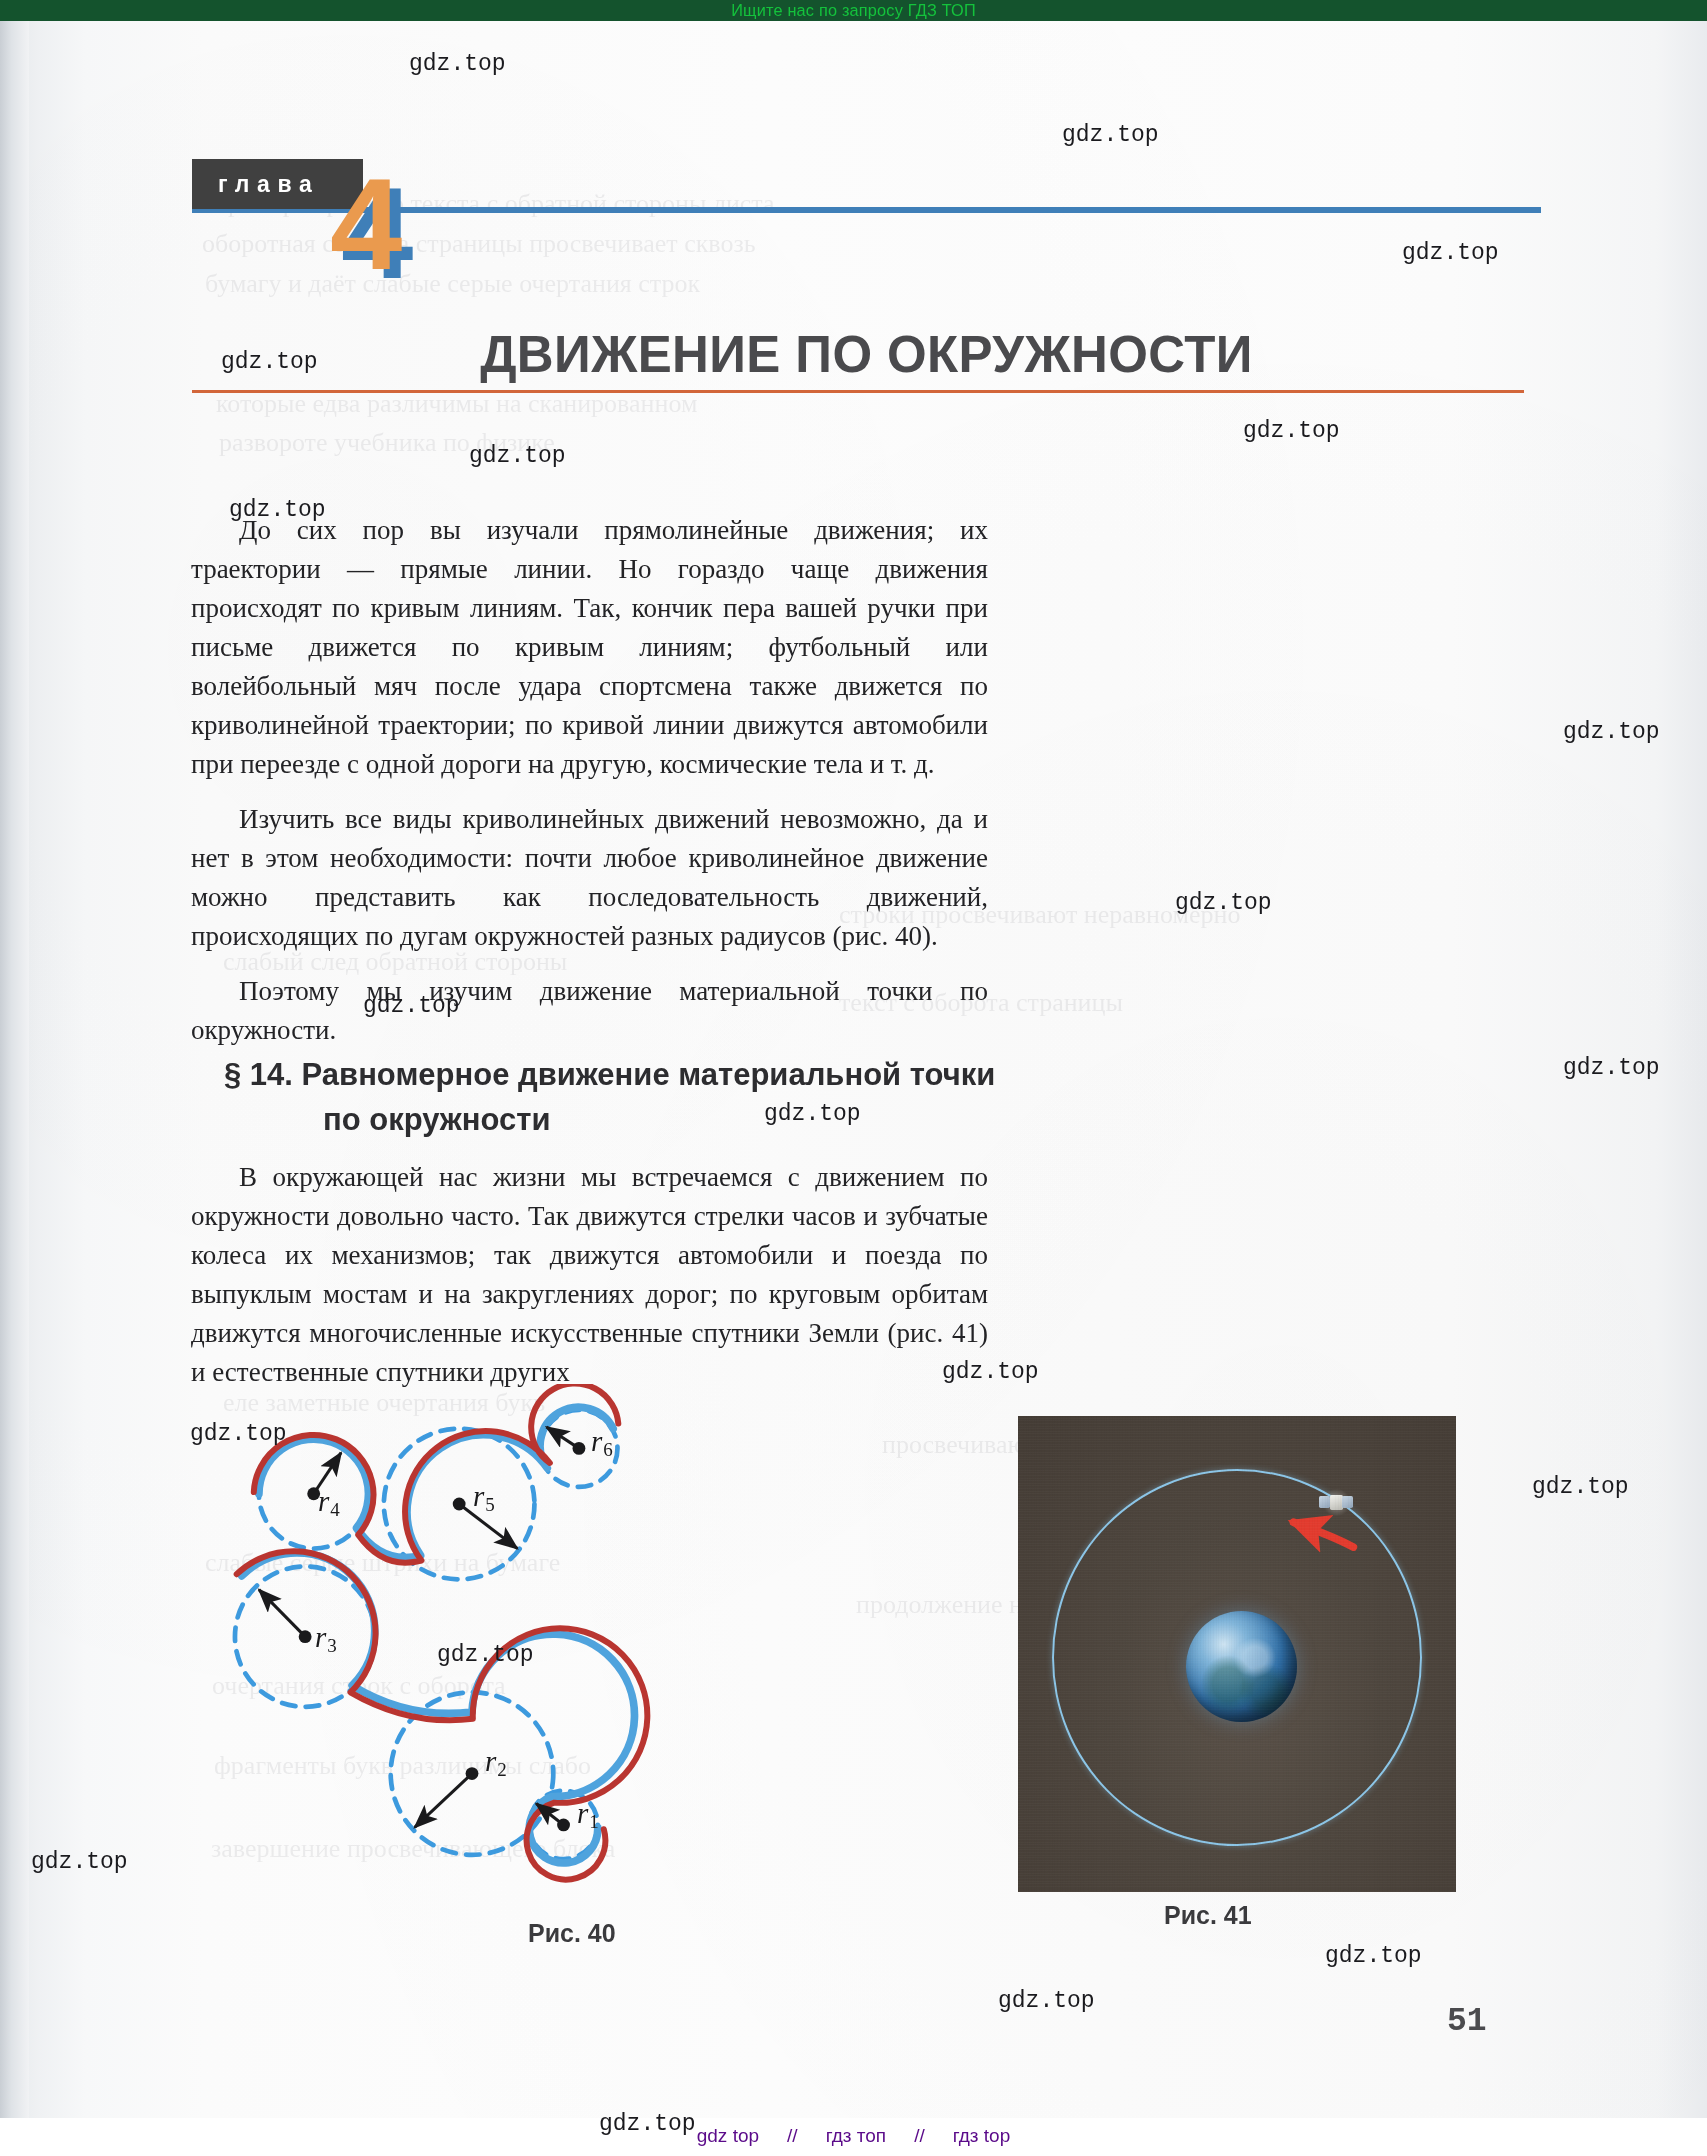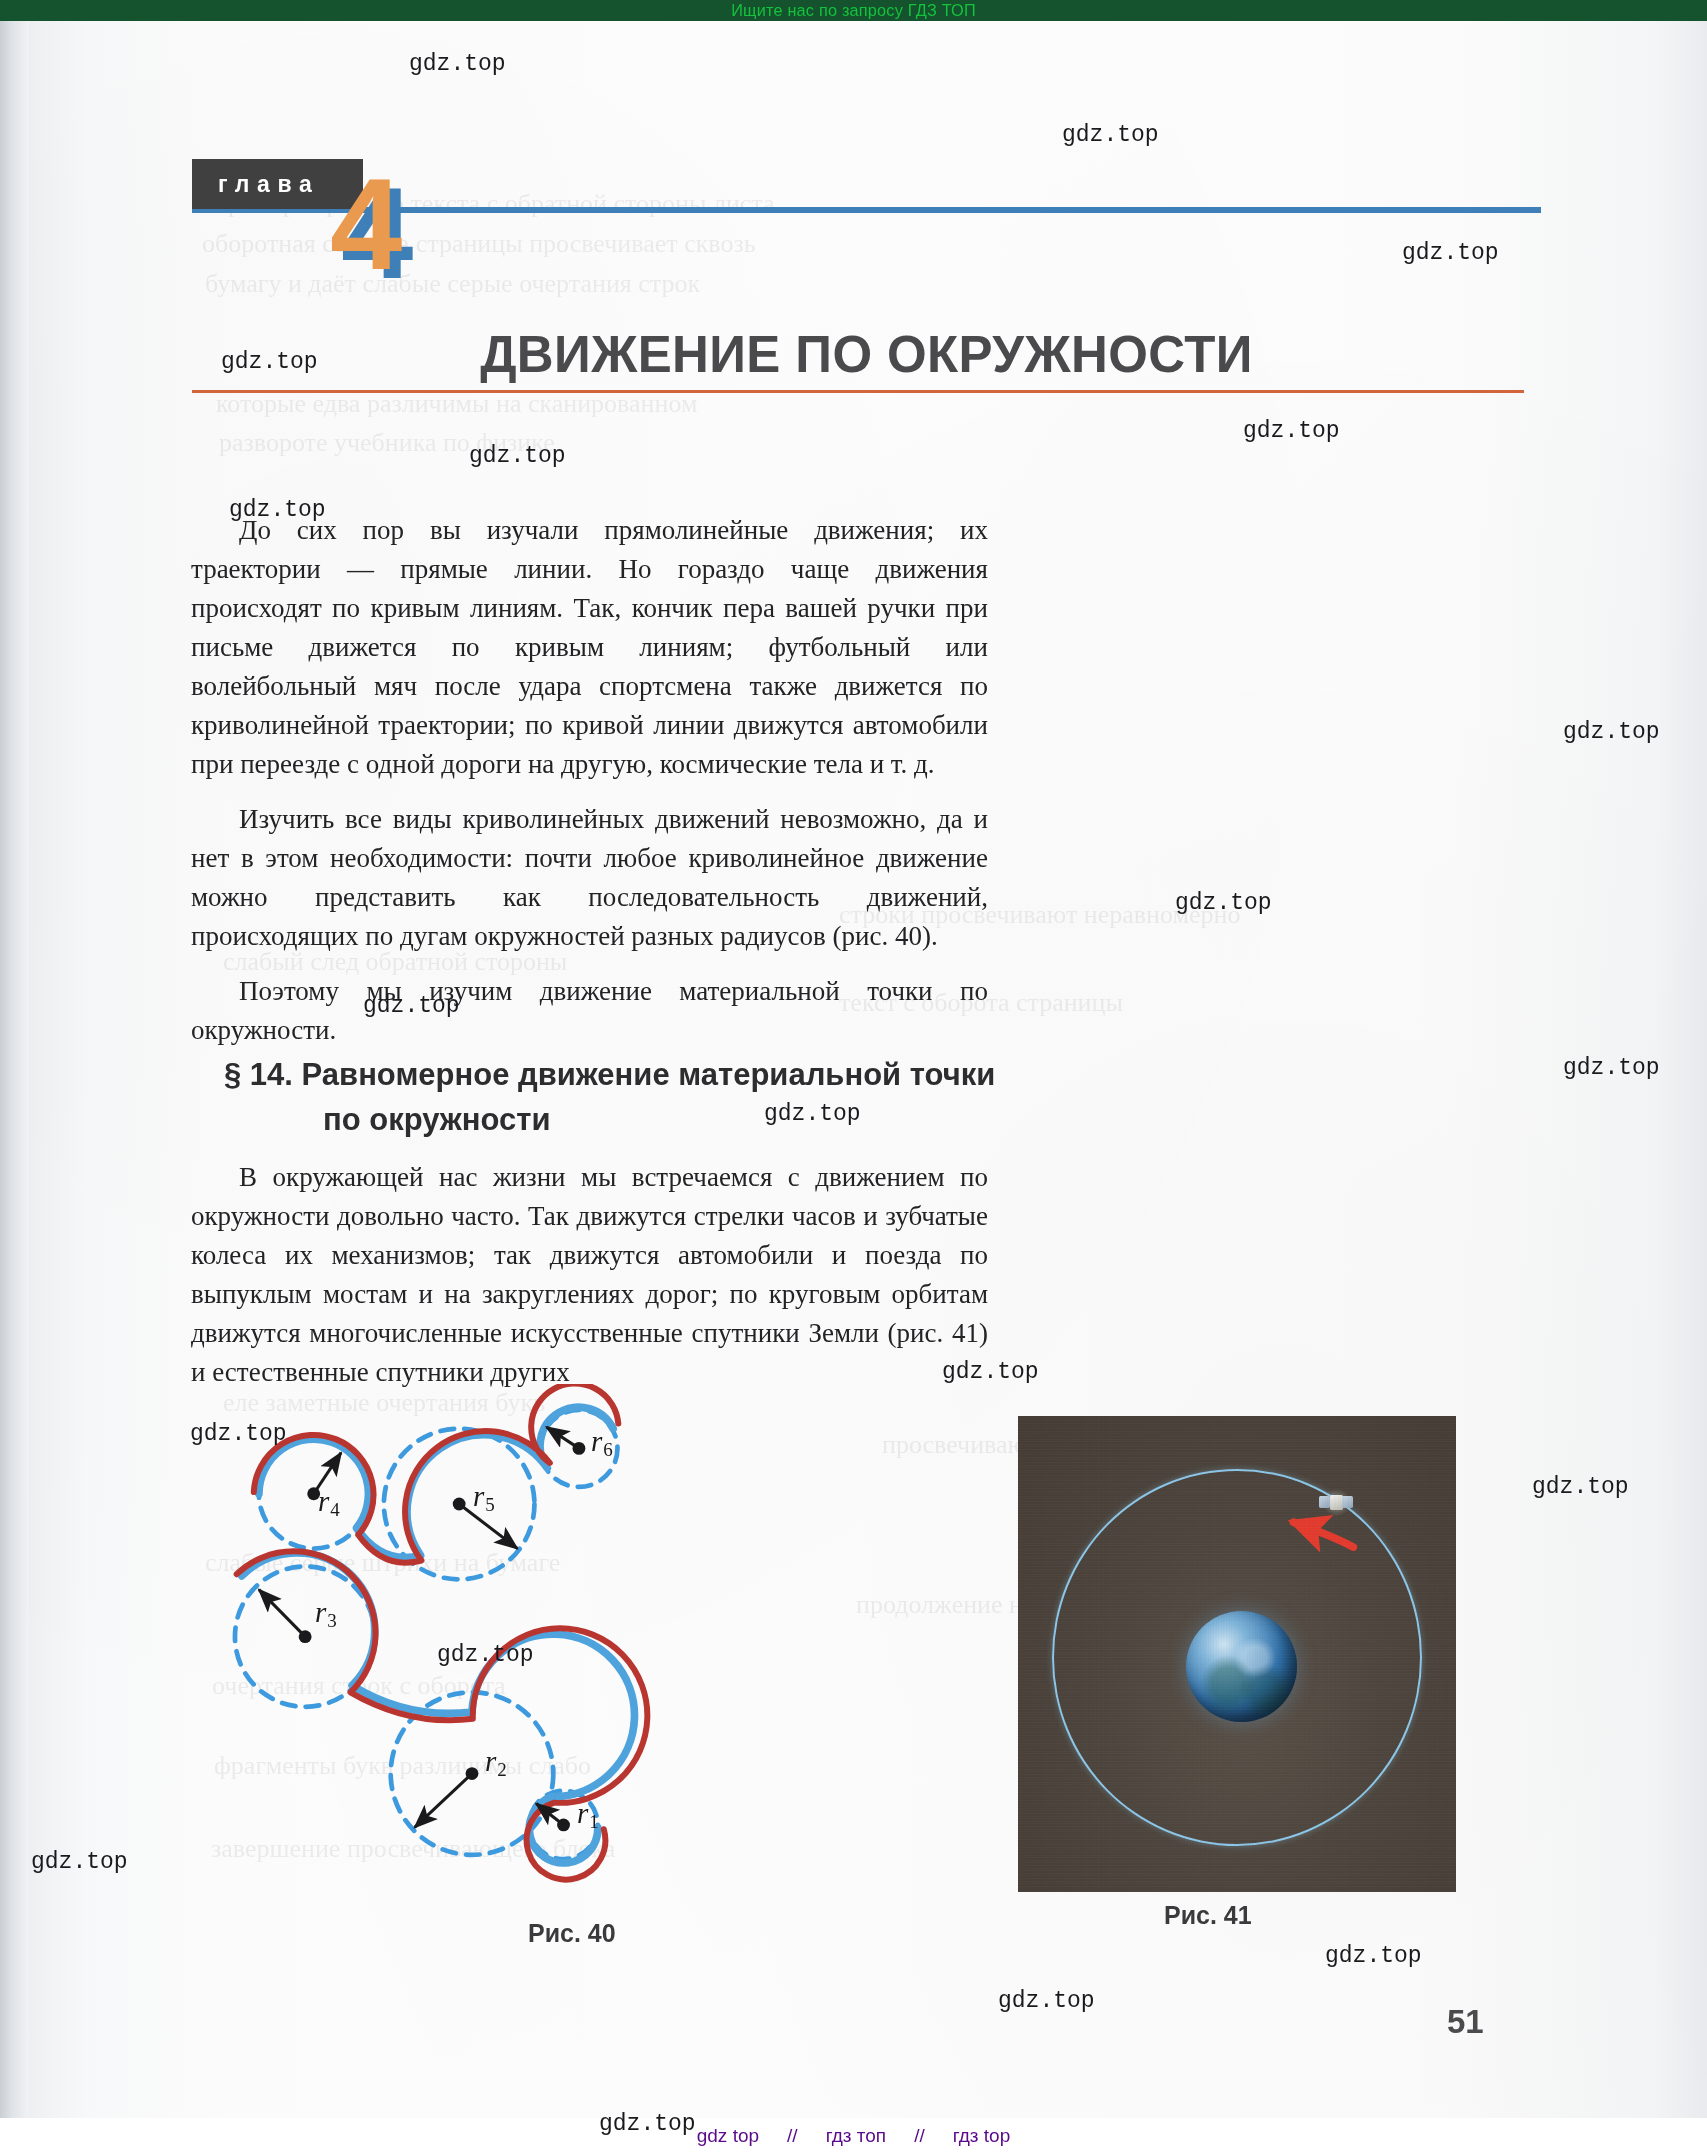--- a/index.html
+++ b/index.html
@@ -271,21 +271,21 @@
     font-family: "Liberation Sans", sans-serif;
     font-size: 25px;
     font-weight: 700;
     color: #3a3a3d;
   }
 
   
   .page-number {
     position: absolute;
     left: 1447px; top: 2003px;
-    font-family: Liberation Sans, sans-serif;
+    font-family: Liberation Mono, monospace;
     font-size: 33px;
     font-weight: 700;
     color: #4b4b4e;
     z-index: 20;
   }
 
   
   .wm {
     position: absolute;
     font-family: Liberation Mono, monospace;
@@ -423,21 +423,21 @@
 
   <span class="rlabel" style="left:107px; top:101px;">
     <span>r</span><sub>4</sub>
   </span>
   <span class="rlabel" style="left:262px; top:96px;">
     <span>r</span><sub>5</sub>
   </span>
   <span class="rlabel" style="left:380px; top:41px;">
     <span>r</span><sub>6</sub>
   </span>
-  <span class="rlabel" style="left:104px; top:212px;text-align:right;">
+  <span class="rlabel" style="left:104px; top:237px;text-align:right;">
     <span>r</span><sub>3</sub>
   </span>
   <span class="rlabel" style="left:274px; top:361px;">
     <span>r</span><sub>2</sub>
   </span>
   <span class="rlabel" style="left:366px; top:413px;">
     <span>r</span><sub>1</sub>
   </span>
 
   <figcaption class="fig-caption">Рис. 40</figcaption>

